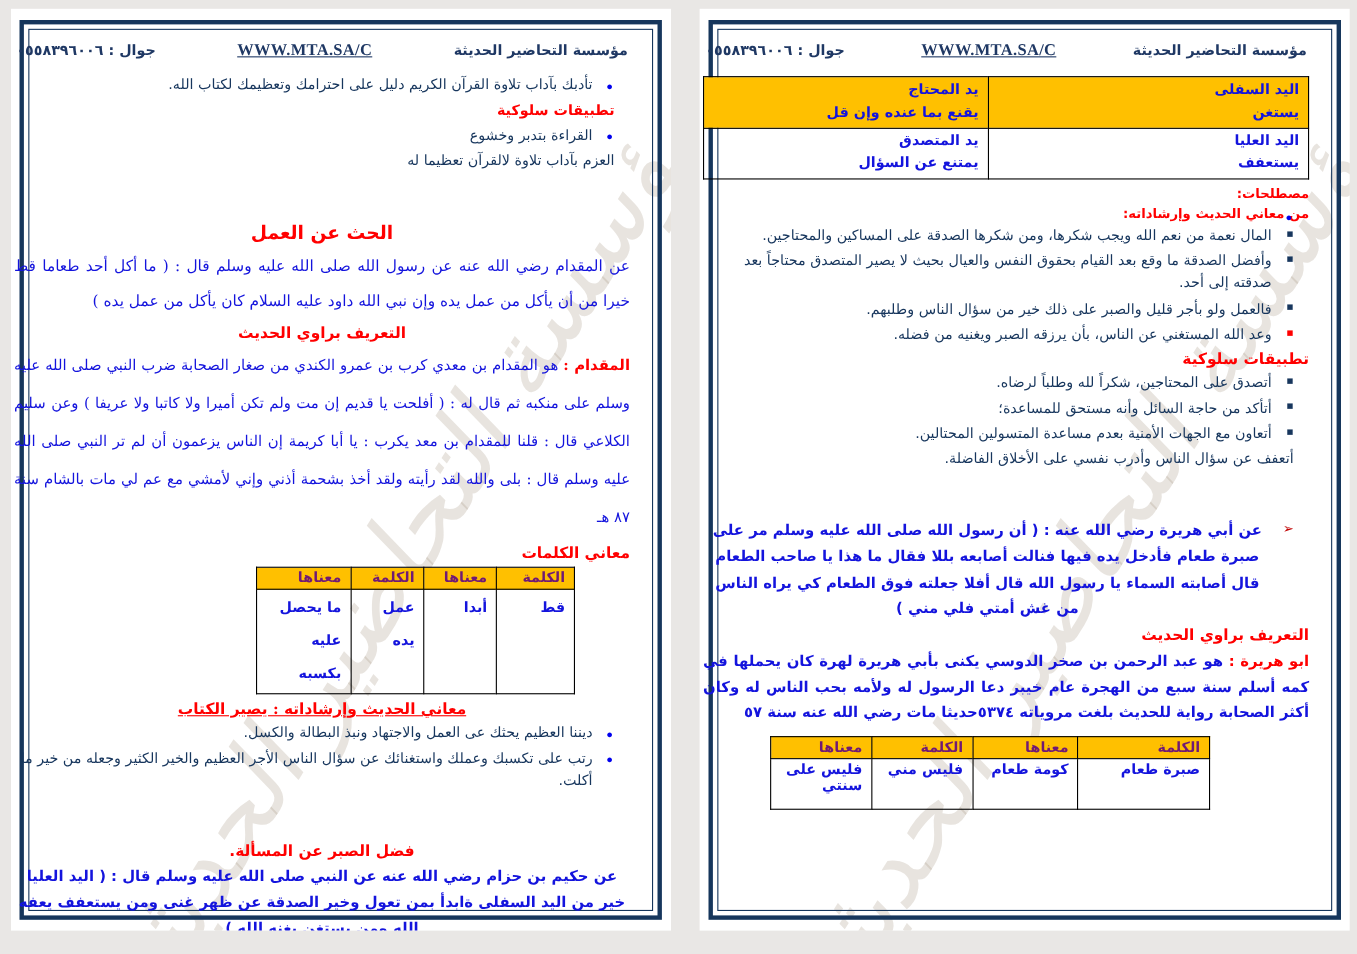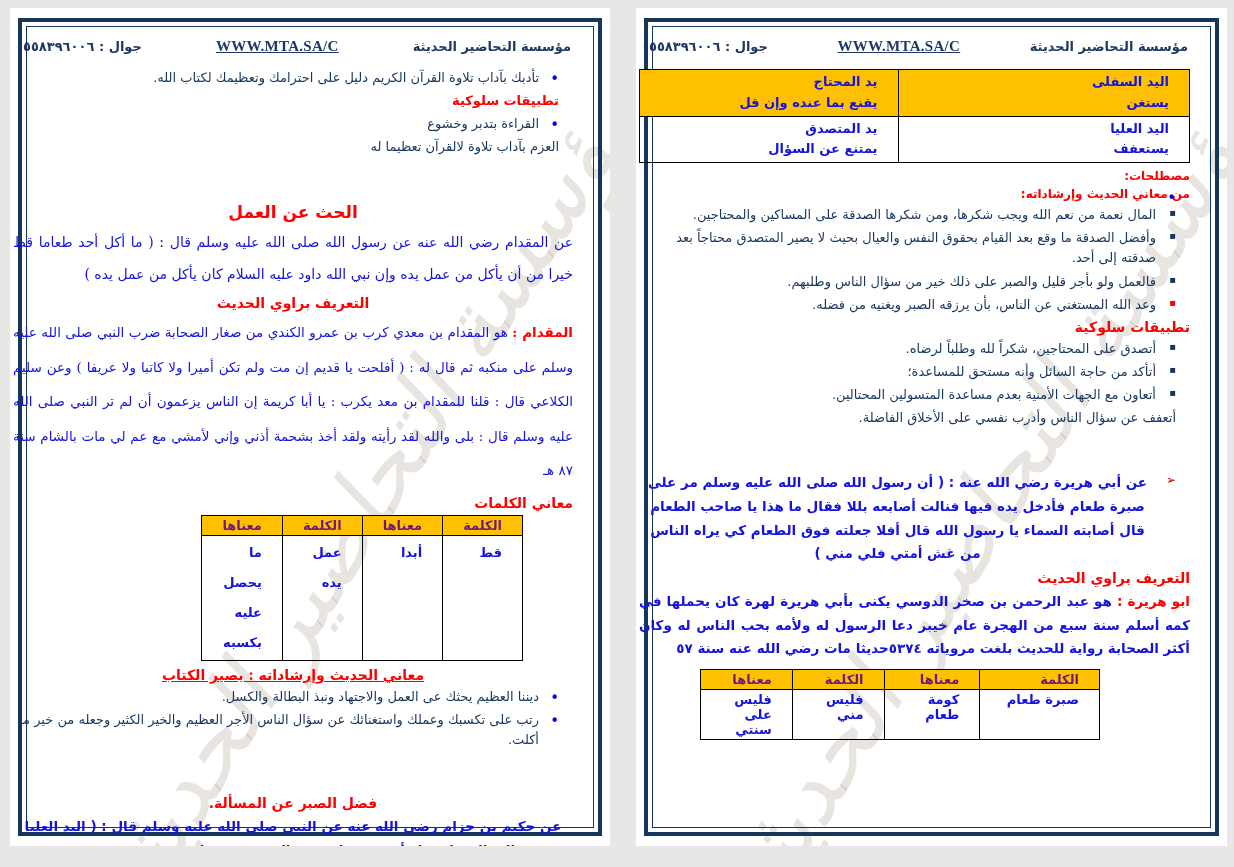--- a/index.html
+++ b/index.html
@@ -29,21 +29,21 @@
   .mk-dot{color:#0000ee;font-size:15px;}
   .mk-sq{color:#17365d;font-size:10px;top:2px;}
   .mk-sq.redmk{color:#ff0000;}
   .mk-arrow{color:#c00000;font-size:12px;}
   .plain{padding-right:14px;margin:2px 0;font-size:13px;line-height:1.55;}
   .serif-h{font-family:"DejaVu Serif","DejaVu Sans",serif;}
   .hadith{color:#1414dd;font-size:14px;line-height:2.35;text-align:justify;font-family:"DejaVu Serif","DejaVu Sans",serif;margin:2px 0;}
   .bio-serif{color:#1414dd;font-size:13.5px;line-height:2.55;text-align:justify;font-family:"DejaVu Serif","DejaVu Sans",serif;margin:2px 0;}
   .bluebold{color:#1414dd;font-weight:bold;font-size:13.5px;line-height:1.75;}
   table{border-collapse:collapse;}
-  td,th{border:1.2px solid #000;padding:2px 20px;font-size:13px;}
+  td,th{border:1.2px solid #000;padding:2px 8px;font-size:13px;}
   th{background:#ffc000;color:#701a75;font-weight:bold;text-align:right;}
   .tbl-words td{color:#1414dd;font-weight:bold;vertical-align:top;text-align:right;}
   .tbl-hands{width:100%;margin:4px 0 6px 0;}
   .tbl-hands td{color:#1414dd;font-weight:bold;line-height:1.6;vertical-align:top;}
   .tbl-hands tr.yellow td{background:#ffc000;}.gap-lg{height:38px;}
 </style>
 </head>
 <body>
 
 <div class="canvas">

